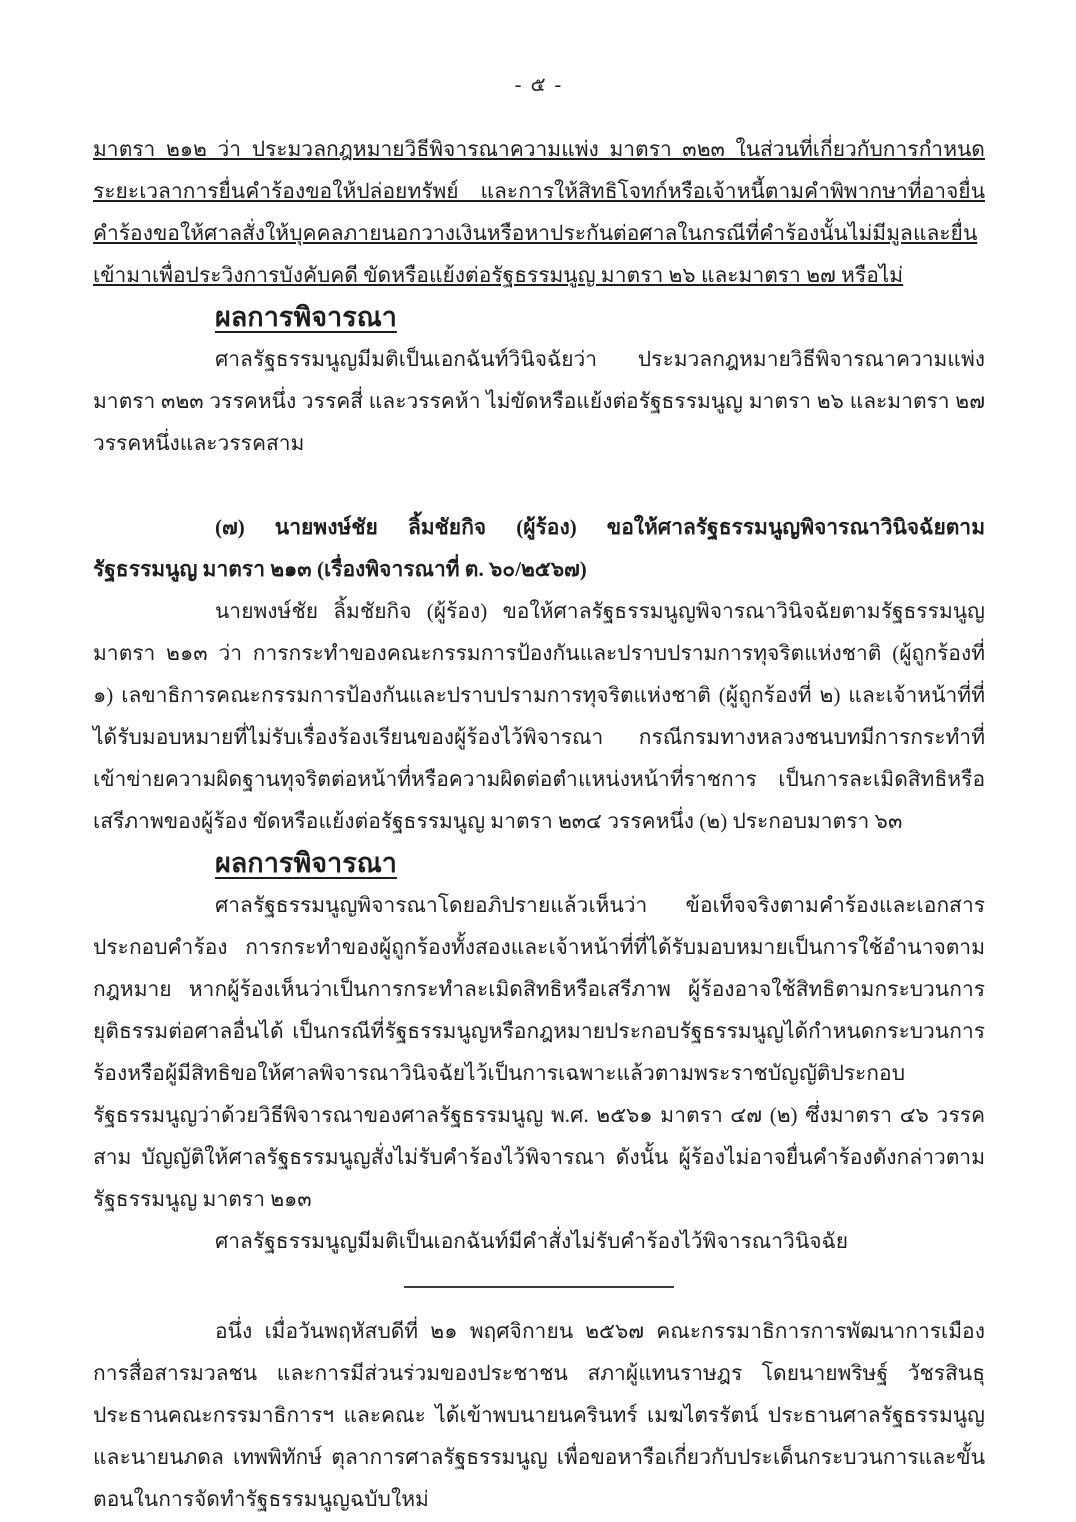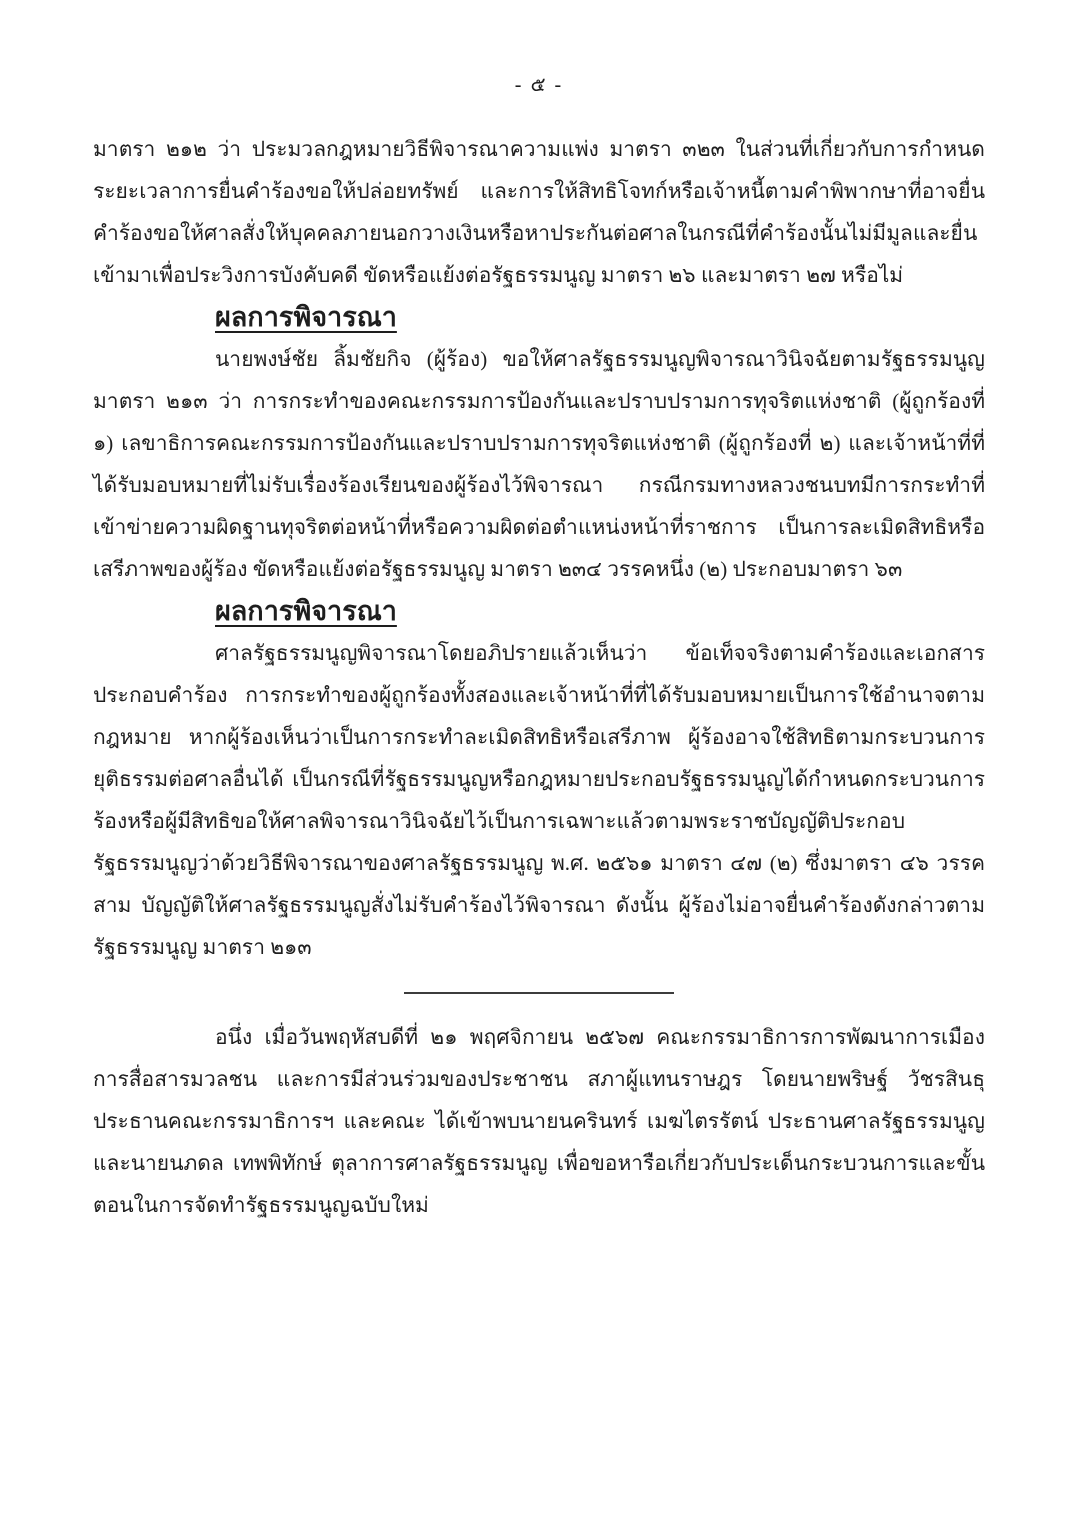--- a/index.html
+++ b/index.html
@@ -29,21 +29,21 @@
     font-size: 20px;
     letter-spacing: 2px;
   }
   .para {
     font-size: 21px;
     line-height: 42px;
     text-align: justify;
     margin: 0;
   }
   .para.indent { text-indent: 122px; }
-  .para.first { margin-top: 28px; }
+  .para.first { margin-top: 28px; text-decoration: underline; }
   .bold { font-weight: bold; }
   .result-label {
     font-size: 27px;
     line-height: 42px;
     font-weight: bold;
     margin-left: 122px;
     display: inline-block;
     text-decoration: underline;
     text-decoration-thickness: 2px;
     text-underline-offset: 5px;
@@ -69,29 +69,32 @@
   <div class="content">
 
     <div class="pageno">- ๕ -</div>
 
     <p class="para first">มาตรา ๒๑๒ ว่า ประมวลกฎหมายวิธีพิจารณาความแพ่ง มาตรา ๓๒๓ ในส่วนที่เกี่ยวกับการกำหนดระยะเวลาการยื่นคำร้องขอให้ปล่อยทรัพย์ และการให้สิทธิโจทก์หรือเจ้าหนี้ตามคำพิพากษาที่อาจยื่นคำร้องขอให้ศาลสั่งให้บุคคลภายนอกวางเงินหรือหาประกันต่อศาลในกรณีที่คำร้องนั้นไม่มีมูลและยื่นเข้ามาเพื่อประวิงการบังคับคดี ขัดหรือแย้งต่อรัฐธรรมนูญ มาตรา ๒๖ และมาตรา ๒๗ หรือไม่</p>
 
     <div>
       <span class="result-label">ผลการพิจารณา</span>
     </div>
 
+    <p class="para indent">ศาลรัฐธรรมนูญมีมติเป็นเอกฉันท์วินิจฉัยว่า ประมวลกฎหมายวิธีพิจารณาความแพ่ง มาตรา ๓๒๓ วรรคหนึ่ง วรรคสี่ และวรรคห้า ไม่ขัดหรือแย้งต่อรัฐธรรมนูญ มาตรา ๒๖ และมาตรา ๒๗ วรรคหนึ่งและวรรคสาม</p>
 
+    <p class="para indent bold section-gap">(๗) นายพงษ์ชัย ลิ้มชัยกิจ (ผู้ร้อง) ขอให้ศาลรัฐธรรมนูญพิจารณาวินิจฉัยตามรัฐธรรมนูญ มาตรา ๒๑๓ (เรื่องพิจารณาที่ ต. ๖๐/๒๕๖๗)</p>
 
     <p class="para indent">นายพงษ์ชัย ลิ้มชัยกิจ (ผู้ร้อง) ขอให้ศาลรัฐธรรมนูญพิจารณาวินิจฉัยตามรัฐธรรมนูญ มาตรา ๒๑๓ ว่า การกระทำของคณะกรรมการป้องกันและปราบปรามการทุจริตแห่งชาติ (ผู้ถูกร้องที่ ๑) เลขาธิการคณะกรรมการป้องกันและปราบปรามการทุจริตแห่งชาติ (ผู้ถูกร้องที่ ๒) และเจ้าหน้าที่ที่ได้รับมอบหมายที่ไม่รับเรื่องร้องเรียนของผู้ร้องไว้พิจารณา กรณีกรมทางหลวงชนบทมีการกระทำที่เข้าข่ายความผิดฐานทุจริตต่อหน้าที่หรือความผิดต่อตำแหน่งหน้าที่ราชการ เป็นการละเมิดสิทธิหรือเสรีภาพของผู้ร้อง ขัดหรือแย้งต่อรัฐธรรมนูญ มาตรา ๒๓๔ วรรคหนึ่ง (๒) ประกอบมาตรา ๖๓</p>
 
     <div>
       <span class="result-label">ผลการพิจารณา</span>
     </div>
 
     <p class="para indent">ศาลรัฐธรรมนูญพิจารณาโดยอภิปรายแล้วเห็นว่า ข้อเท็จจริงตามคำร้องและเอกสารประกอบคำร้อง การกระทำของผู้ถูกร้องทั้งสองและเจ้าหน้าที่ที่ได้รับมอบหมายเป็นการใช้อำนาจตามกฎหมาย หากผู้ร้องเห็นว่าเป็นการกระทำละเมิดสิทธิหรือเสรีภาพ ผู้ร้องอาจใช้สิทธิตามกระบวนการยุติธรรมต่อศาลอื่นได้ เป็นกรณีที่รัฐธรรมนูญหรือกฎหมายประกอบรัฐธรรมนูญได้กำหนดกระบวนการร้องหรือผู้มีสิทธิขอให้ศาลพิจารณาวินิจฉัยไว้เป็นการเฉพาะแล้วตามพระราชบัญญัติประกอบรัฐธรรมนูญว่าด้วยวิธีพิจารณาของศาลรัฐธรรมนูญ พ.ศ. ๒๕๖๑ มาตรา ๔๗ (๒) ซึ่งมาตรา ๔๖ วรรคสาม บัญญัติให้ศาลรัฐธรรมนูญสั่งไม่รับคำร้องไว้พิจารณา ดังนั้น ผู้ร้องไม่อาจยื่นคำร้องดังกล่าวตามรัฐธรรมนูญ มาตรา ๒๑๓</p>
 
+    <div class="order-line">ศาลรัฐธรรมนูญมีมติเป็นเอกฉันท์มีคำสั่งไม่รับคำร้องไว้พิจารณาวินิจฉัย</div>
 
     <div class="divider"></div>
 
     <p class="para indent note">อนึ่ง เมื่อวันพฤหัสบดีที่ ๒๑ พฤศจิกายน ๒๕๖๗ คณะกรรมาธิการการพัฒนาการเมือง การสื่อสารมวลชน และการมีส่วนร่วมของประชาชน สภาผู้แทนราษฎร โดยนายพริษฐ์ วัชรสินธุ ประธานคณะกรรมาธิการฯ และคณะ ได้เข้าพบนายนครินทร์ เมฆไตรรัตน์ ประธานศาลรัฐธรรมนูญ และนายนภดล เทพพิทักษ์ ตุลาการศาลรัฐธรรมนูญ เพื่อขอหารือเกี่ยวกับประเด็นกระบวนการและขั้นตอนในการจัดทำรัฐธรรมนูญฉบับใหม่</p>
 
   </div>
 </div>
 
 </body></html>

